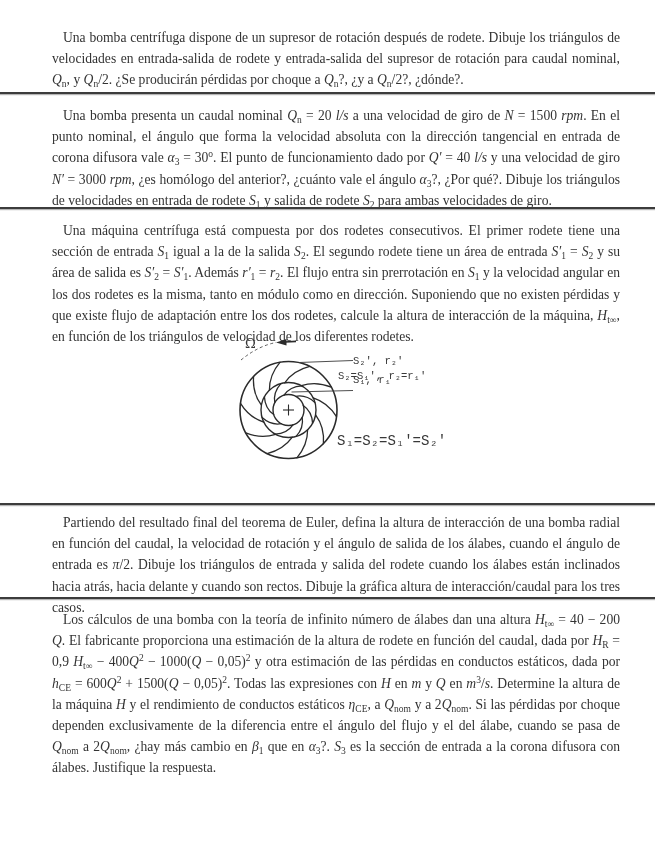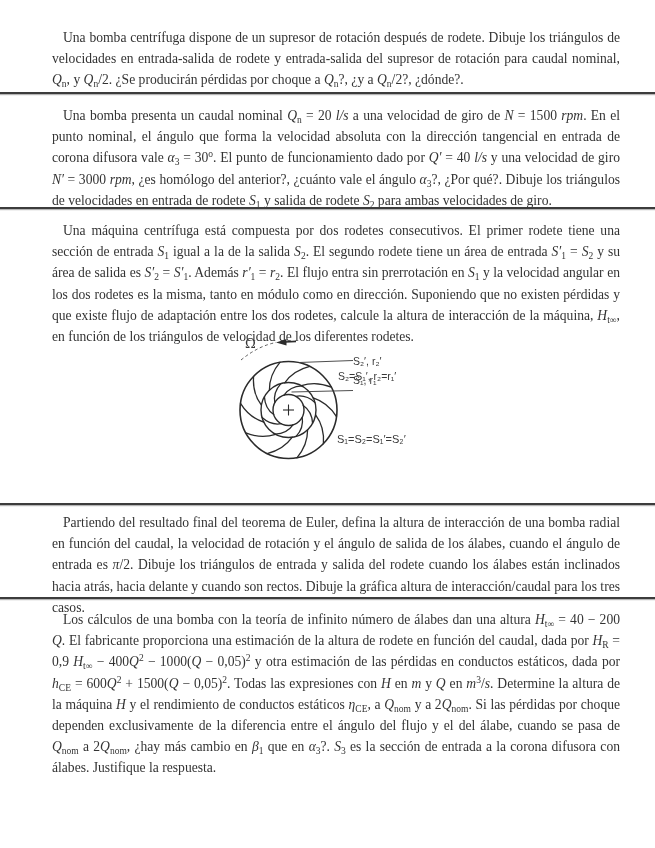--- a/index.html
+++ b/index.html
@@ -14,21 +14,21 @@
   }
   .para i{font-style:italic;}
   sub,sup{font-size:70%;line-height:0;}
   sub{vertical-align:-0.3em;}
   sup{vertical-align:0.5em;}
   .rule{
     position:absolute;left:0;width:655px;height:2.4px;background:#3c3c3c;
     box-shadow:0 1.2px 0 rgba(90,90,90,0.45);
   }
   .dlabel{
-    position:absolute;font-family:Liberation Sans, sans-serif;
+    position:absolute;font-family:Liberation Mono, monospace;
     font-size:10.5px;color:#383838;white-space:nowrap;
   }
   .omega{
     font-family:"DejaVu Serif","Liberation Serif",serif;
     font-size:13px;color:#383838;
   }
   svg{position:absolute;}
 </style>
 </head>
 <body>
@@ -79,21 +79,21 @@
         <path d="M59.0,64.2 Q65.0,55.5 76.8,54.9"></path>
         <path d="M70.8,65.3 Q81.2,63.5 89.9,71.4"></path>
         <path d="M78.3,74.5 Q87.0,80.5 87.6,92.3"></path>
       </g>
   </svg>
 
   <div class="dlabel omega" style="left:245px;top:336px">Ω</div>
   <div class="dlabel" style="left:353px;top:355px">S₂′, r₂′</div>
   <div class="dlabel" style="left:338px;top:370px">S₂=S₁′, r₂=r₁′</div>
   <div class="dlabel" style="left:353px;top:374px">S₁, r₁</div>
-  <div class="dlabel" style="left:337px;top:433px;font-size:11px">S₁=S₂=S₁′=S₂′</div>
+  <div class="dlabel" style="left:337px;top:433px;font-size:14px">S₁=S₂=S₁′=S₂′</div>
 
   <div class="rule" style="top:503px"></div>
   <p class="para" style="top:504px">Partiendo del resultado final del teorema de Euler, defina la altura de interacción de una bomba radial en función del caudal, la velocidad de rotación y el ángulo de salida de los álabes, cuando el ángulo de entrada es <i>π</i>/2. Dibuje los triángulos de entrada y salida del rodete cuando los álabes están inclinados hacia atrás, hacia delante y cuando son rectos. Dibuje la gráfica altura de interacción/caudal para los tres casos.</p>
 
   <div class="rule" style="top:597px"></div>
   <p class="para" style="top:601px">Los cálculos de una bomba con la teoría de infinito número de álabes dan una altura <i>H</i><sub>t∞</sub> = 40 − 200 <i>Q</i>. El fabricante proporciona una estimación de la altura de rodete en función del caudal, dada por <i>H</i><sub>R</sub> = 0,9 <i>H</i><sub>t∞</sub> − 400<i>Q</i><sup>2</sup> − 1000(<i>Q</i> − 0,05)<sup>2</sup> y otra estimación de las pérdidas en conductos estáticos, dada por <i>h</i><sub>CE</sub> = 600<i>Q</i><sup>2</sup> + 1500(<i>Q</i> − 0,05)<sup>2</sup>. Todas las expresiones con <i>H</i> en <i>m</i> y <i>Q</i> en <i>m</i><sup>3</sup>/<i>s</i>. Determine la altura de la máquina <i>H</i> y el rendimiento de conductos estáticos <i>η</i><sub>CE</sub>, a <i>Q</i><sub>nom</sub> y a 2<i>Q</i><sub>nom</sub>. Si las pérdidas por choque dependen exclusivamente de la diferencia entre el ángulo del flujo y el del álabe, cuando se pasa de <i>Q</i><sub>nom</sub> a 2<i>Q</i><sub>nom</sub>, ¿hay más cambio en <i>β</i><sub>1</sub> que en <i>α</i><sub>3</sub>?. <i>S</i><sub>3</sub> es la sección de entrada a la corona difusora con álabes. Justifique la respuesta.</p>
 
 </div>
 
 </body></html>

